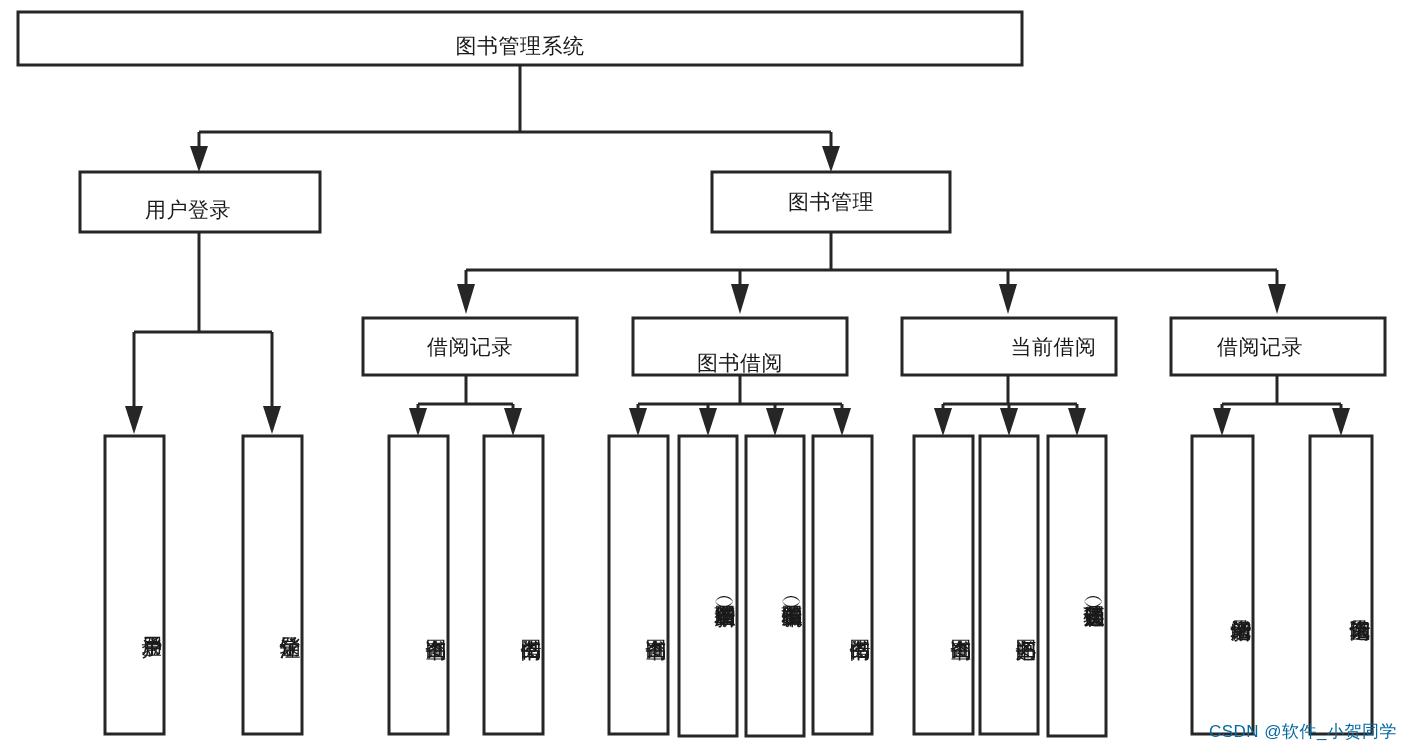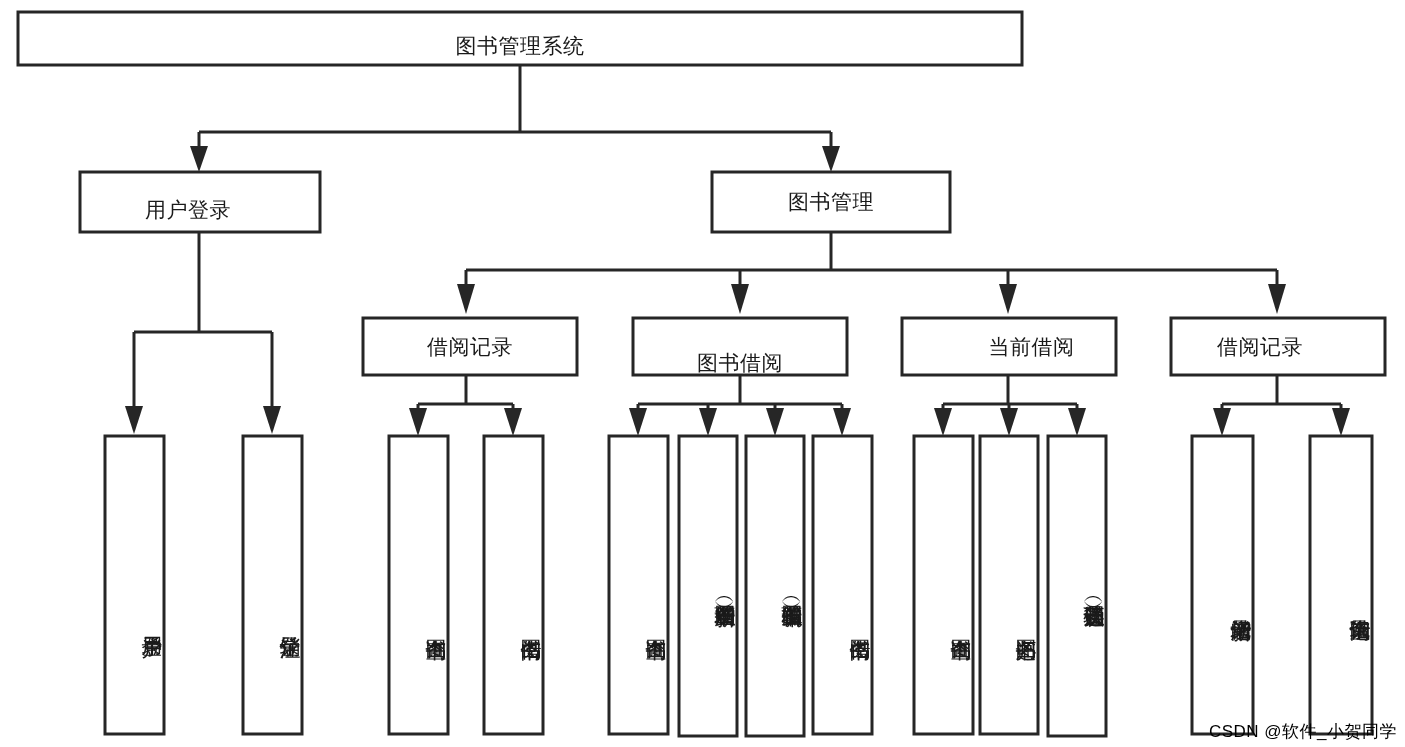--- a/index.html
+++ b/index.html
@@ -65,21 +65,21 @@
     letter-spacing: 0px;
     writing-mode: vertical-rl;
     text-orientation: upright;
     pointer-events: none;
     overflow: hidden;
   }
   .watermark {
     position: absolute;
     right: 8px;
     bottom: 4px;
-    color: #000000;
+    color: #0369a1;
     font-size: 17px;
     letter-spacing: 0.5px;
     white-space: nowrap;
   }
 </style>
 </head>
 <body>
 
 <div id="diagram-root">
 
@@ -180,21 +180,21 @@
     </g>
   </svg>
 
   <div class="node-label-h" style="left:18px; top:12px; width:1004px; height:67px;">图书管理系统</div>
 
   <div class="node-label-h" style="left:68px; top:172px; width:240px; height:76px;">用户登录</div>
   <div class="node-label-h" style="left:712px; top:172px; width:238px; height:60px;">图书管理</div>
 
   <div class="node-label-h" style="left:363px; top:318px; width:214px; height:57px;">借阅记录</div>
   <div class="node-label-h" style="left:633px; top:318px; width:214px; height:57px;margin-top:16px;">图书借阅</div>
-  <div class="node-label-h" style="left:902px; top:318px; width:259px; height:57px;">当前借阅</div>
+  <div class="node-label-h" style="left:924px; top:318px; width:259px; height:57px;">当前借阅</div>
   <div class="node-label-h" style="left:1171px; top:318px; width:178px; height:57px;">借阅记录</div>
 
   <div class="node-label-v" style="left:105px; top:505px; width:59px; height:230px;">用户登录</div>
   <div class="node-label-v" style="left:243px; top:505px; width:59px; height:230px;">注销登录</div>
 
   <div class="node-label-v" style="left:389px; top:510px; width:59px; height:225px;">查询图书</div>
   <div class="node-label-v" style="left:484px; top:510px; width:59px; height:225px;">借阅图书</div>
 
   <div class="node-label-v" style="left:609px; top:510px; width:59px; height:225px;">查询图书</div>
   <div class="node-label-v" style="left:679px; top:443px; width:58px; height:292px;">新增图书（管理员）</div>

